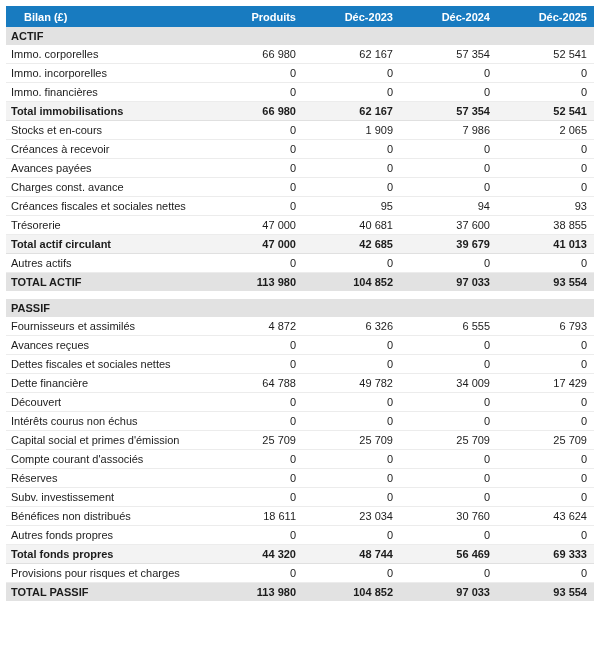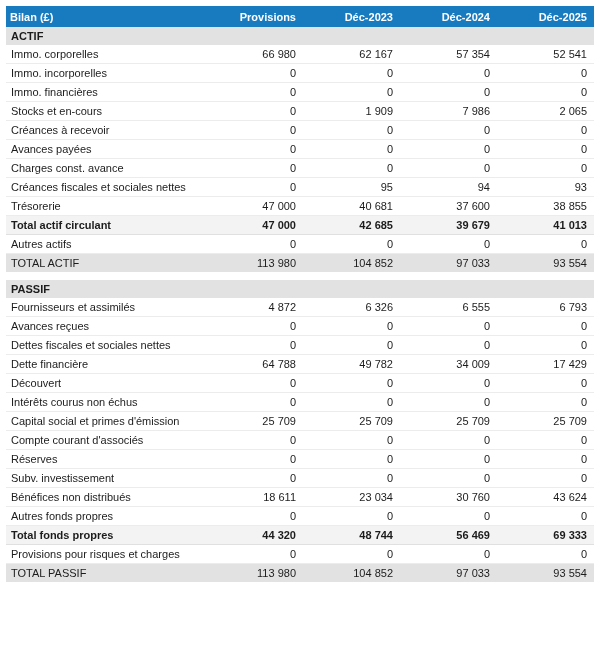--- a/index.html
+++ b/index.html
@@ -30,21 +30,21 @@
     color: var(--text);
   }
   col.c-label { width: 200px; }
   col.c-num { width: 97px; }
 
   tr.header-row th {
     background: var(--header-bg);
     color: var(--header-text);
     font-weight: bold;
     height: 21px;
-    padding: 0 7px 0 4px;
+    padding: 0 7px 0 18px;
     text-align: right;
     font-size: 11px;
     white-space: nowrap;
   }
   tr.header-row th.label {
     text-align: left;
   }
 
   td {
     height: 18px;
@@ -62,21 +62,21 @@
     font-weight: bold;
   }
   tr.row-subtotal td {
     background: var(--subtotal-bg);
     font-weight: bold;
     border-top: 1px solid #d6d6d6;
     border-bottom: 1px solid #e0e0e0;
   }
   tr.row-total td {
     background: var(--total-bg);
-    font-weight: normal;
+    font-weight: bold;
     border-top: 1px solid #bdbdbd;
   }
   tr.spacer-row td {
     height: 8px;
     background: #ffffff;
     padding: 0;
   }
 </style>
 </head>
 <body>
@@ -86,21 +86,21 @@
     <colgroup>
       <col class="c-label">
       <col class="c-num">
       <col class="c-num">
       <col class="c-num">
       <col class="c-num">
     </colgroup>
     <thead>
       <tr class="header-row">
         <th class="label">Bilan (£)</th>
-        <th class="num">Provisions</th>
+        <th class="num">Produits</th>
         <th class="num">Déc-2023</th>
         <th class="num">Déc-2024</th>
         <th class="num">Déc-2025</th>
       </tr>
     </thead>
     <tbody>
         <tr class="section-row">
           <td colspan="5" class="label">ACTIF</td>
         </tr>
         <tr class="row-normal">
@@ -117,20 +117,27 @@
           <td class="num">0</td>
           <td class="num">0</td>
         </tr>
         <tr class="row-normal">
           <td class="label">Immo. financières</td>
           <td class="num">0</td>
           <td class="num">0</td>
           <td class="num">0</td>
           <td class="num">0</td>
         </tr>
+        <tr class="row-subtotal">
+          <td class="label">Total immobilisations</td>
+          <td class="num">66 980</td>
+          <td class="num">62 167</td>
+          <td class="num">57 354</td>
+          <td class="num">52 541</td>
+        </tr>
         <tr class="row-normal">
           <td class="label">Stocks et en-cours</td>
           <td class="num">0</td>
           <td class="num">1 909</td>
           <td class="num">7 986</td>
           <td class="num">2 065</td>
         </tr>
         <tr class="row-normal">
           <td class="label">Créances à recevoir</td>
           <td class="num">0</td>

